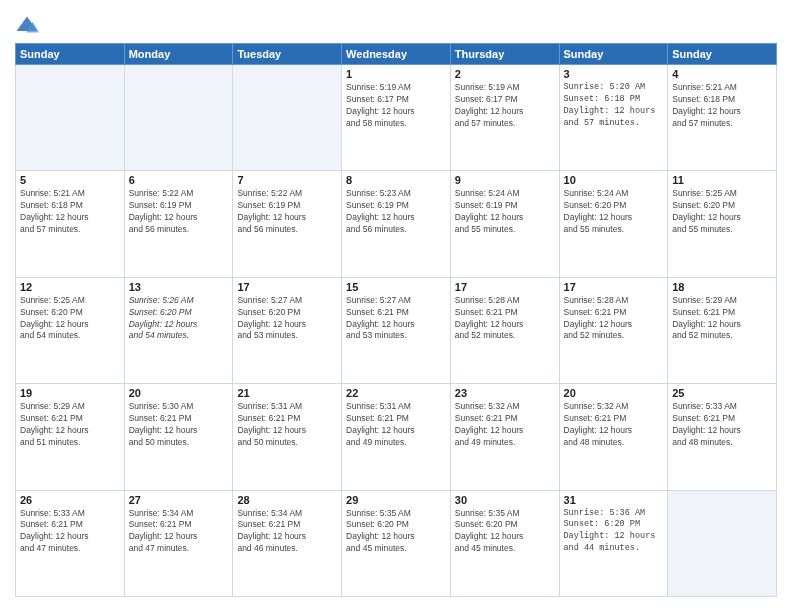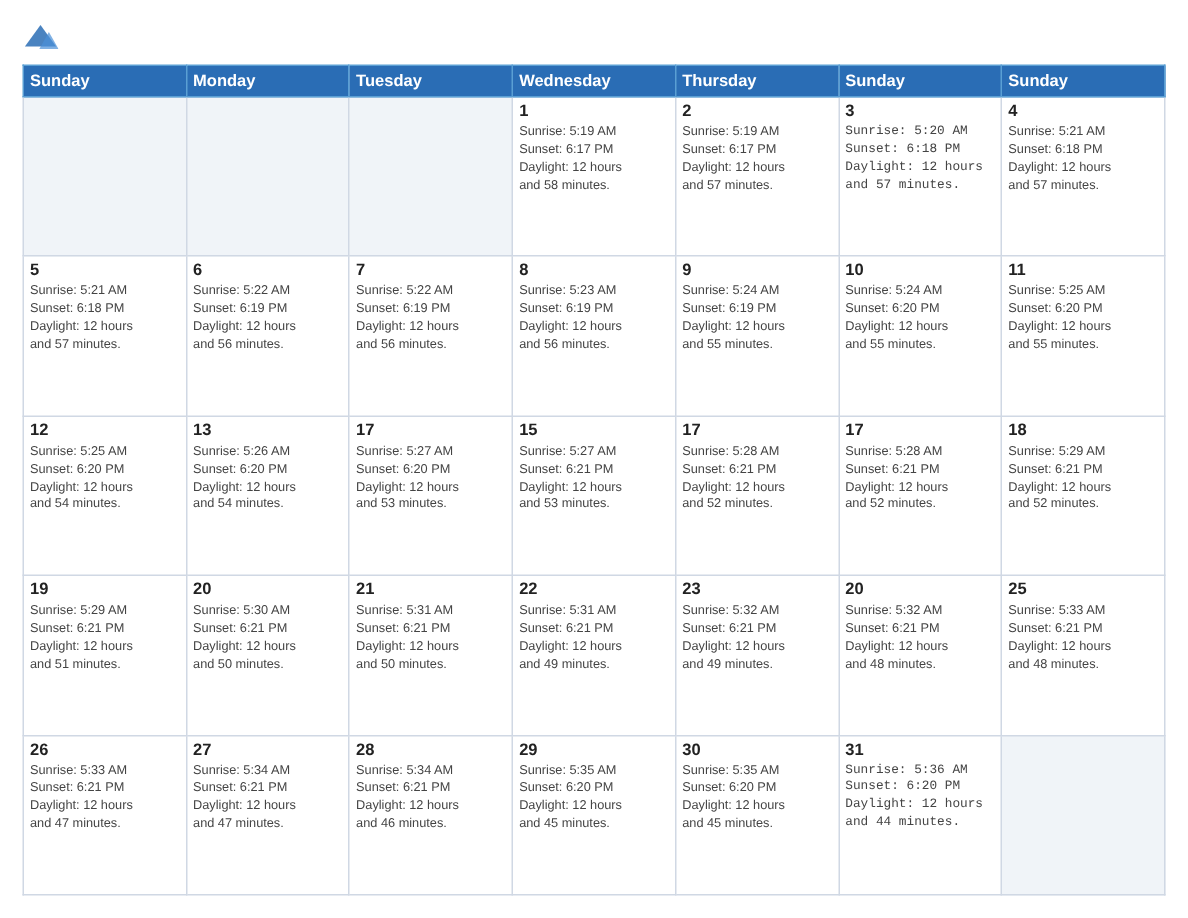--- a/index.html
+++ b/index.html
@@ -211,21 +211,21 @@
         <tr>
           <td>
             <div class="day-number">12</div>
             <div class="day-info" style="white-space: pre-line;">Sunrise: 5:25 AM
 Sunset: 6:20 PM
 Daylight: 12 hours
 and 54 minutes.</div>
           </td>
           <td>
             <div class="day-number">13</div>
-            <div class="day-info" style="white-space: pre-line;">Sunrise: 5:26 AM
+            <div class="day-info" style="white-space: pre-line; font-style: italic;">Sunrise: 5:26 AM
 Sunset: 6:20 PM
 Daylight: 12 hours
 and 54 minutes.</div>
           </td>
           <td>
             <div class="day-number">17</div>
             <div class="day-info" style="white-space: pre-line;">Sunrise: 5:27 AM
 Sunset: 6:20 PM
 Daylight: 12 hours
 and 53 minutes.</div>

